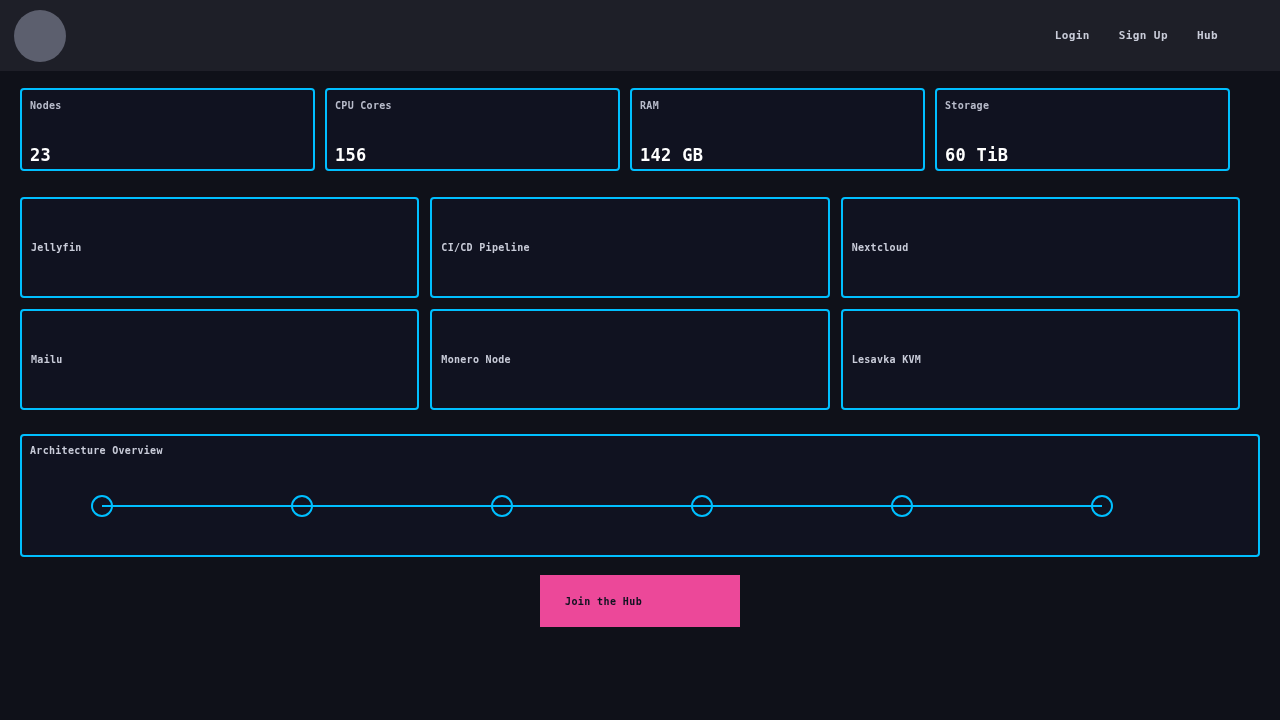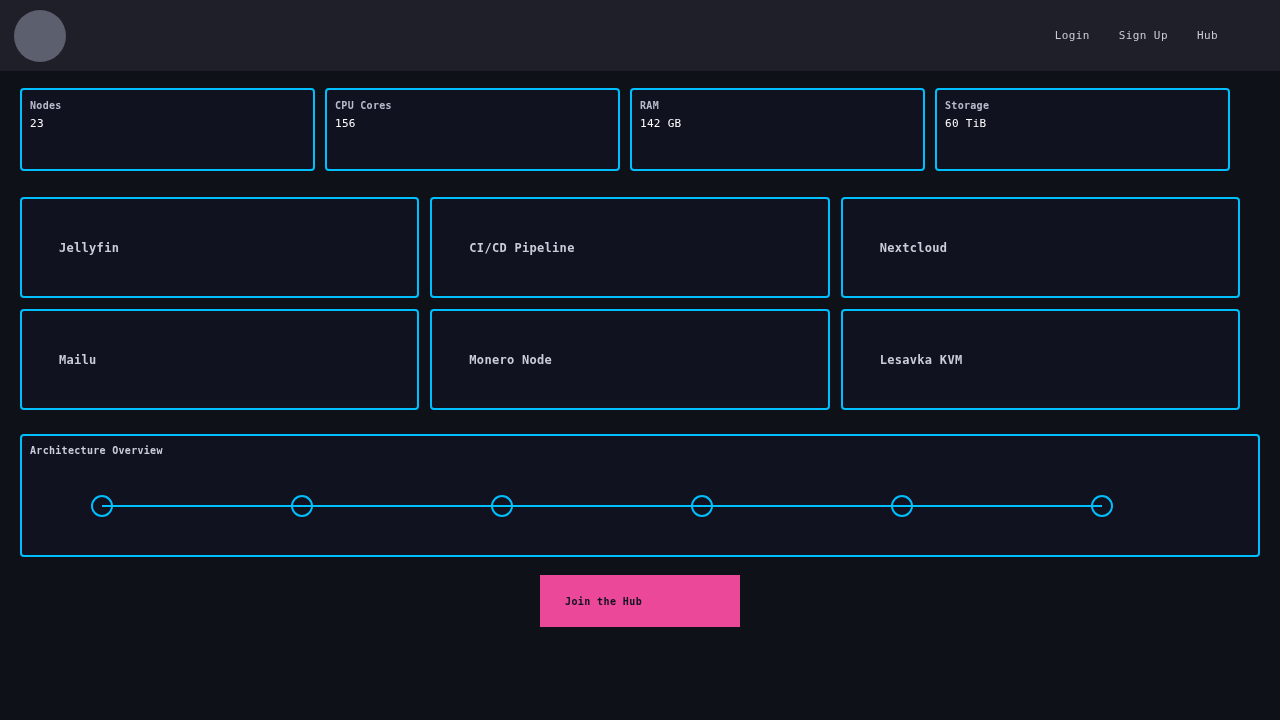--- a/index.html
+++ b/index.html
@@ -36,21 +36,21 @@
   }
 
   .main-nav {
     display: flex;
     align-items: center;
     gap: 29px;
   }
 
   .nav-link {
     font-size: 11px;
-    font-weight: normal;
+    font-weight: bold;
     color: #c9ccd9;
     letter-spacing: 0.4px;
     text-decoration: none;
     cursor: pointer;
     white-space: nowrap;
   }
 
   
   .panel {
     border: 2px solid #00bfff;
@@ -72,48 +72,47 @@
   }
 
   .stat-label {
     font-size: 10px;
     font-weight: bold;
     color: #b9bccb;
     letter-spacing: 0.3px;
   }
 
   .stat-value {
-    margin-top: 6px;
-    font-size: 11px;
-    font-weight: normal;
+    margin-top: 34px;
+    font-size: 17px;
+    font-weight: bold;
     color: #ffffff;
     letter-spacing: 0.3px;
   }
 
   
   .services-grid {
     display: grid;
     grid-template-columns: repeat(3, 1fr);
     gap: 11px 11px;
     padding: 26px 40px 0 20px;
   }
 
   .service-card {
     height: 101px;
     display: flex;
     align-items: center;
     padding: 0 9px;
   }
 
   .service-name {
-    font-size: 12px;
-    font-weight: bold;
-    color: #c9ccd9;
-    letter-spacing: 0.3px;
-    margin-left: 28px;
+    font-size: 10px;
+    font-weight: bold;
+    color: #c9ccd9;
+    letter-spacing: 0.3px;
   }
 
   
   .architecture-section {
     margin: 24px 20px 0 20px;
     height: 123px;
     padding: 9px 8px 0 8px;
     position: relative;
   }
 

